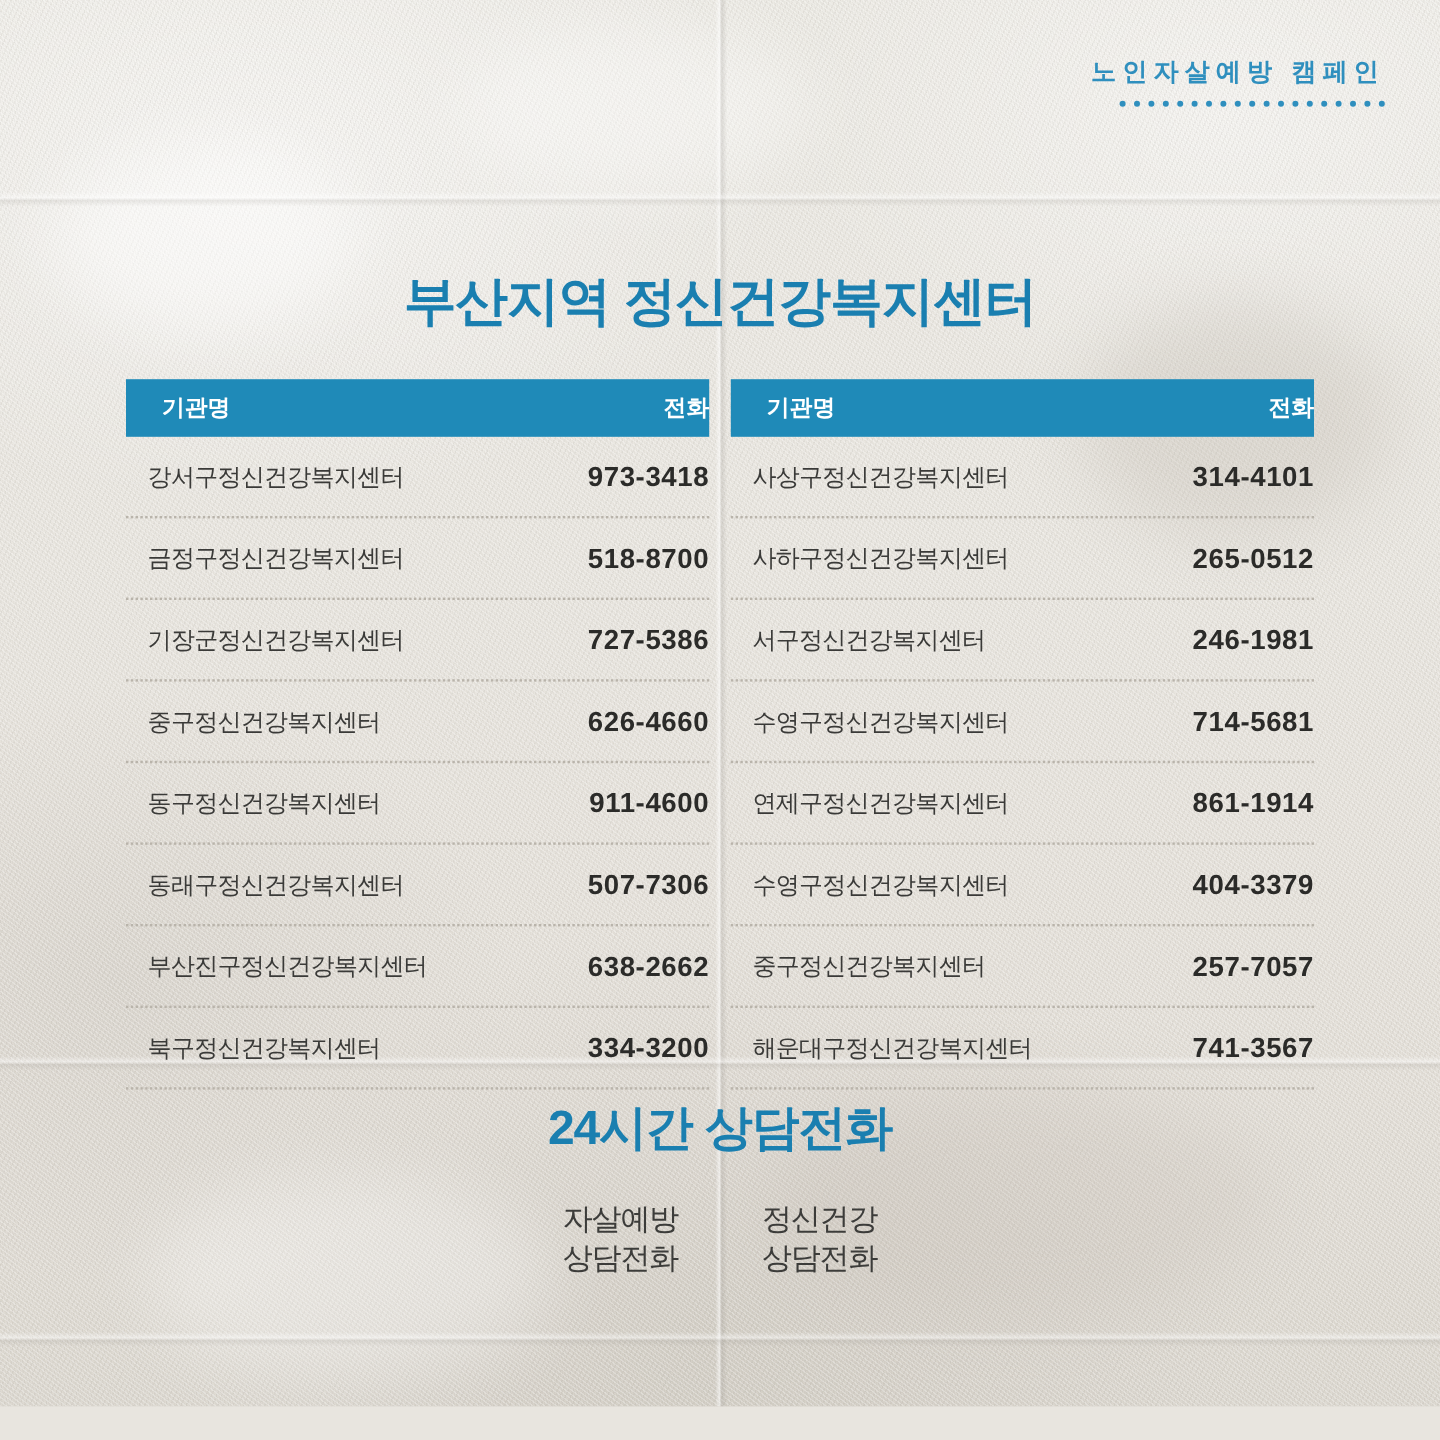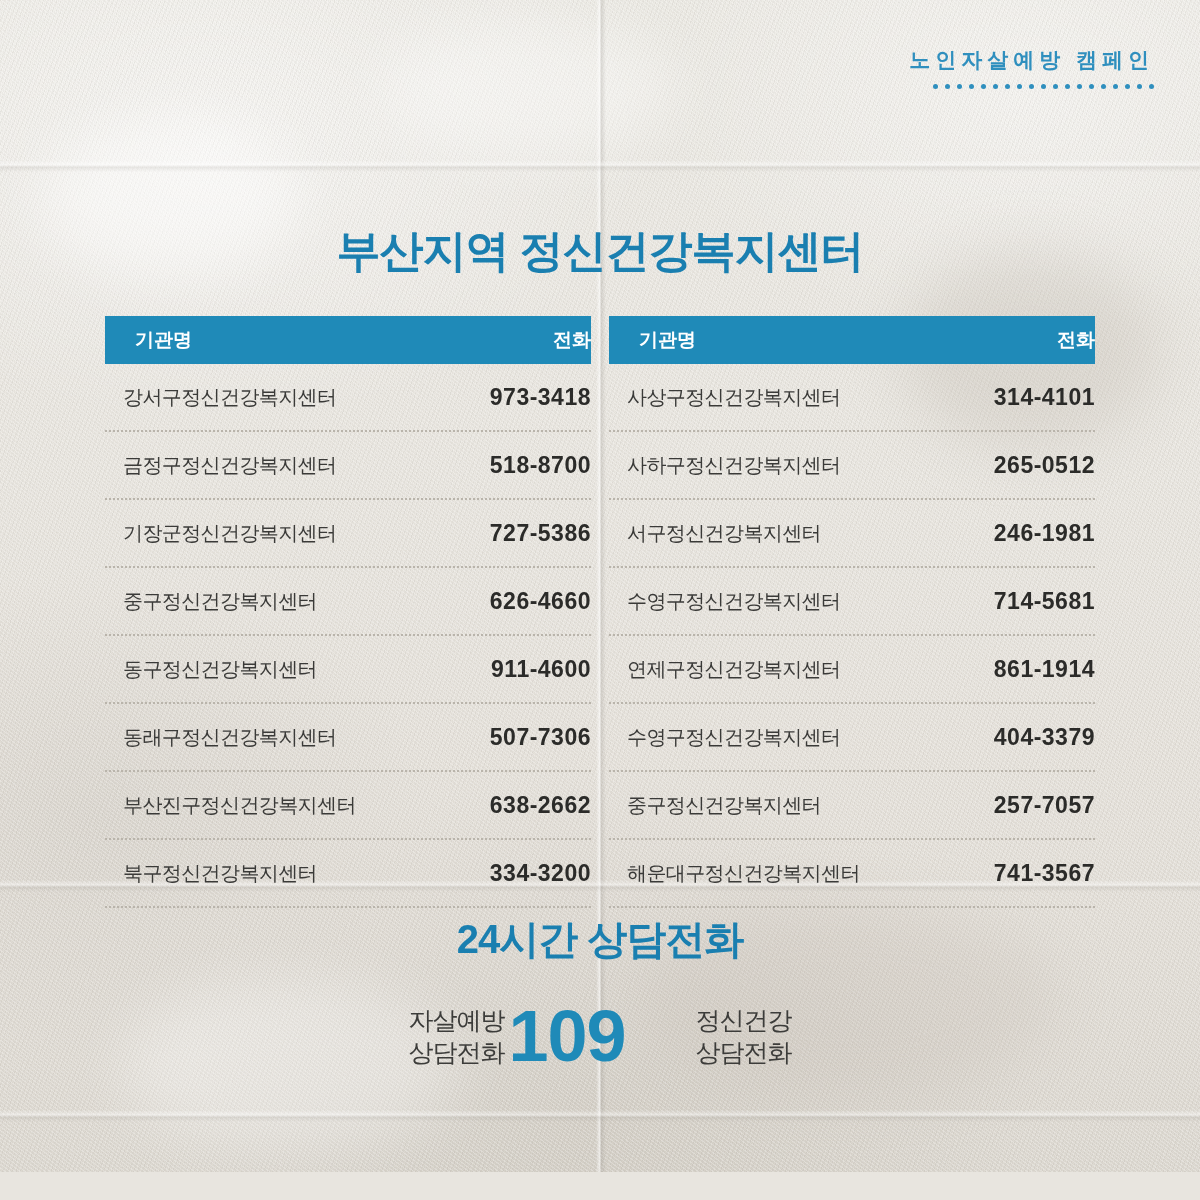--- a/index.html
+++ b/index.html
@@ -335,21 +335,20 @@
 
     <div class="hotline-title">24시간 상담전화</div>
 
     <div class="hotlines">
 
       <div class="hotline">
         <div class="hotline-label">
           <div>자살예방</div>
           <div>상담전화</div>
         </div>
-        <div class="hotline-number">109</div>
       </div>
 
       <div class="hotline">
         <div class="hotline-label">
           <div>정신건강</div>
           <div>상담전화</div>
         </div>
       </div>
 
     </div>

